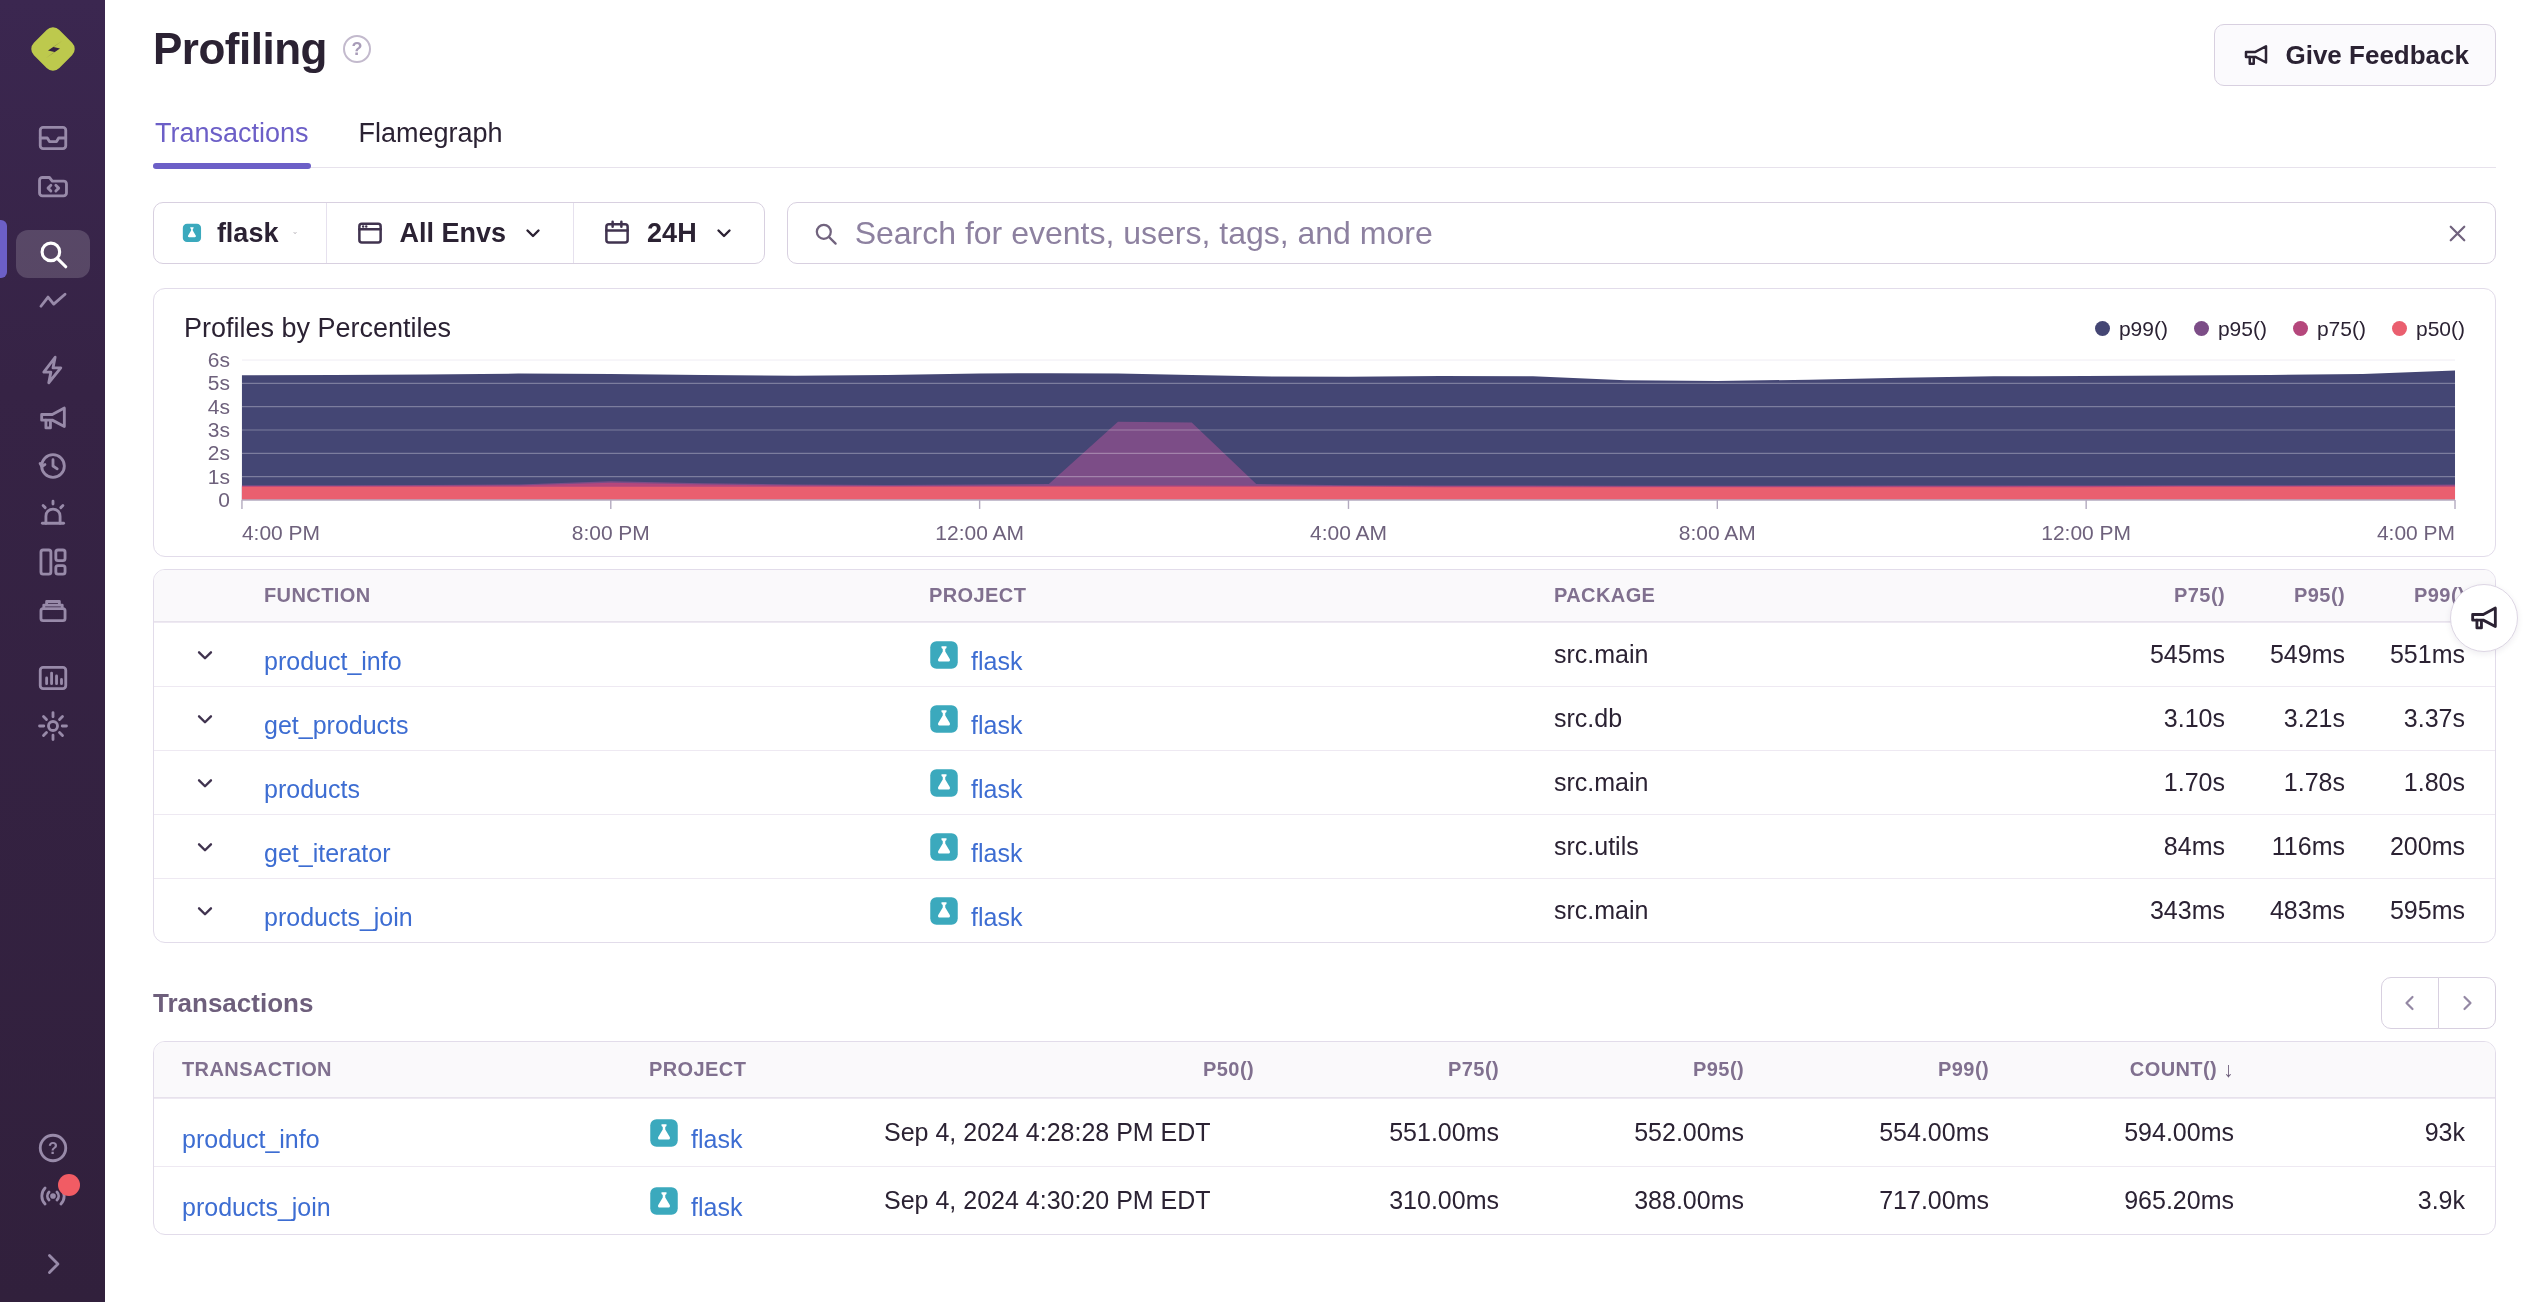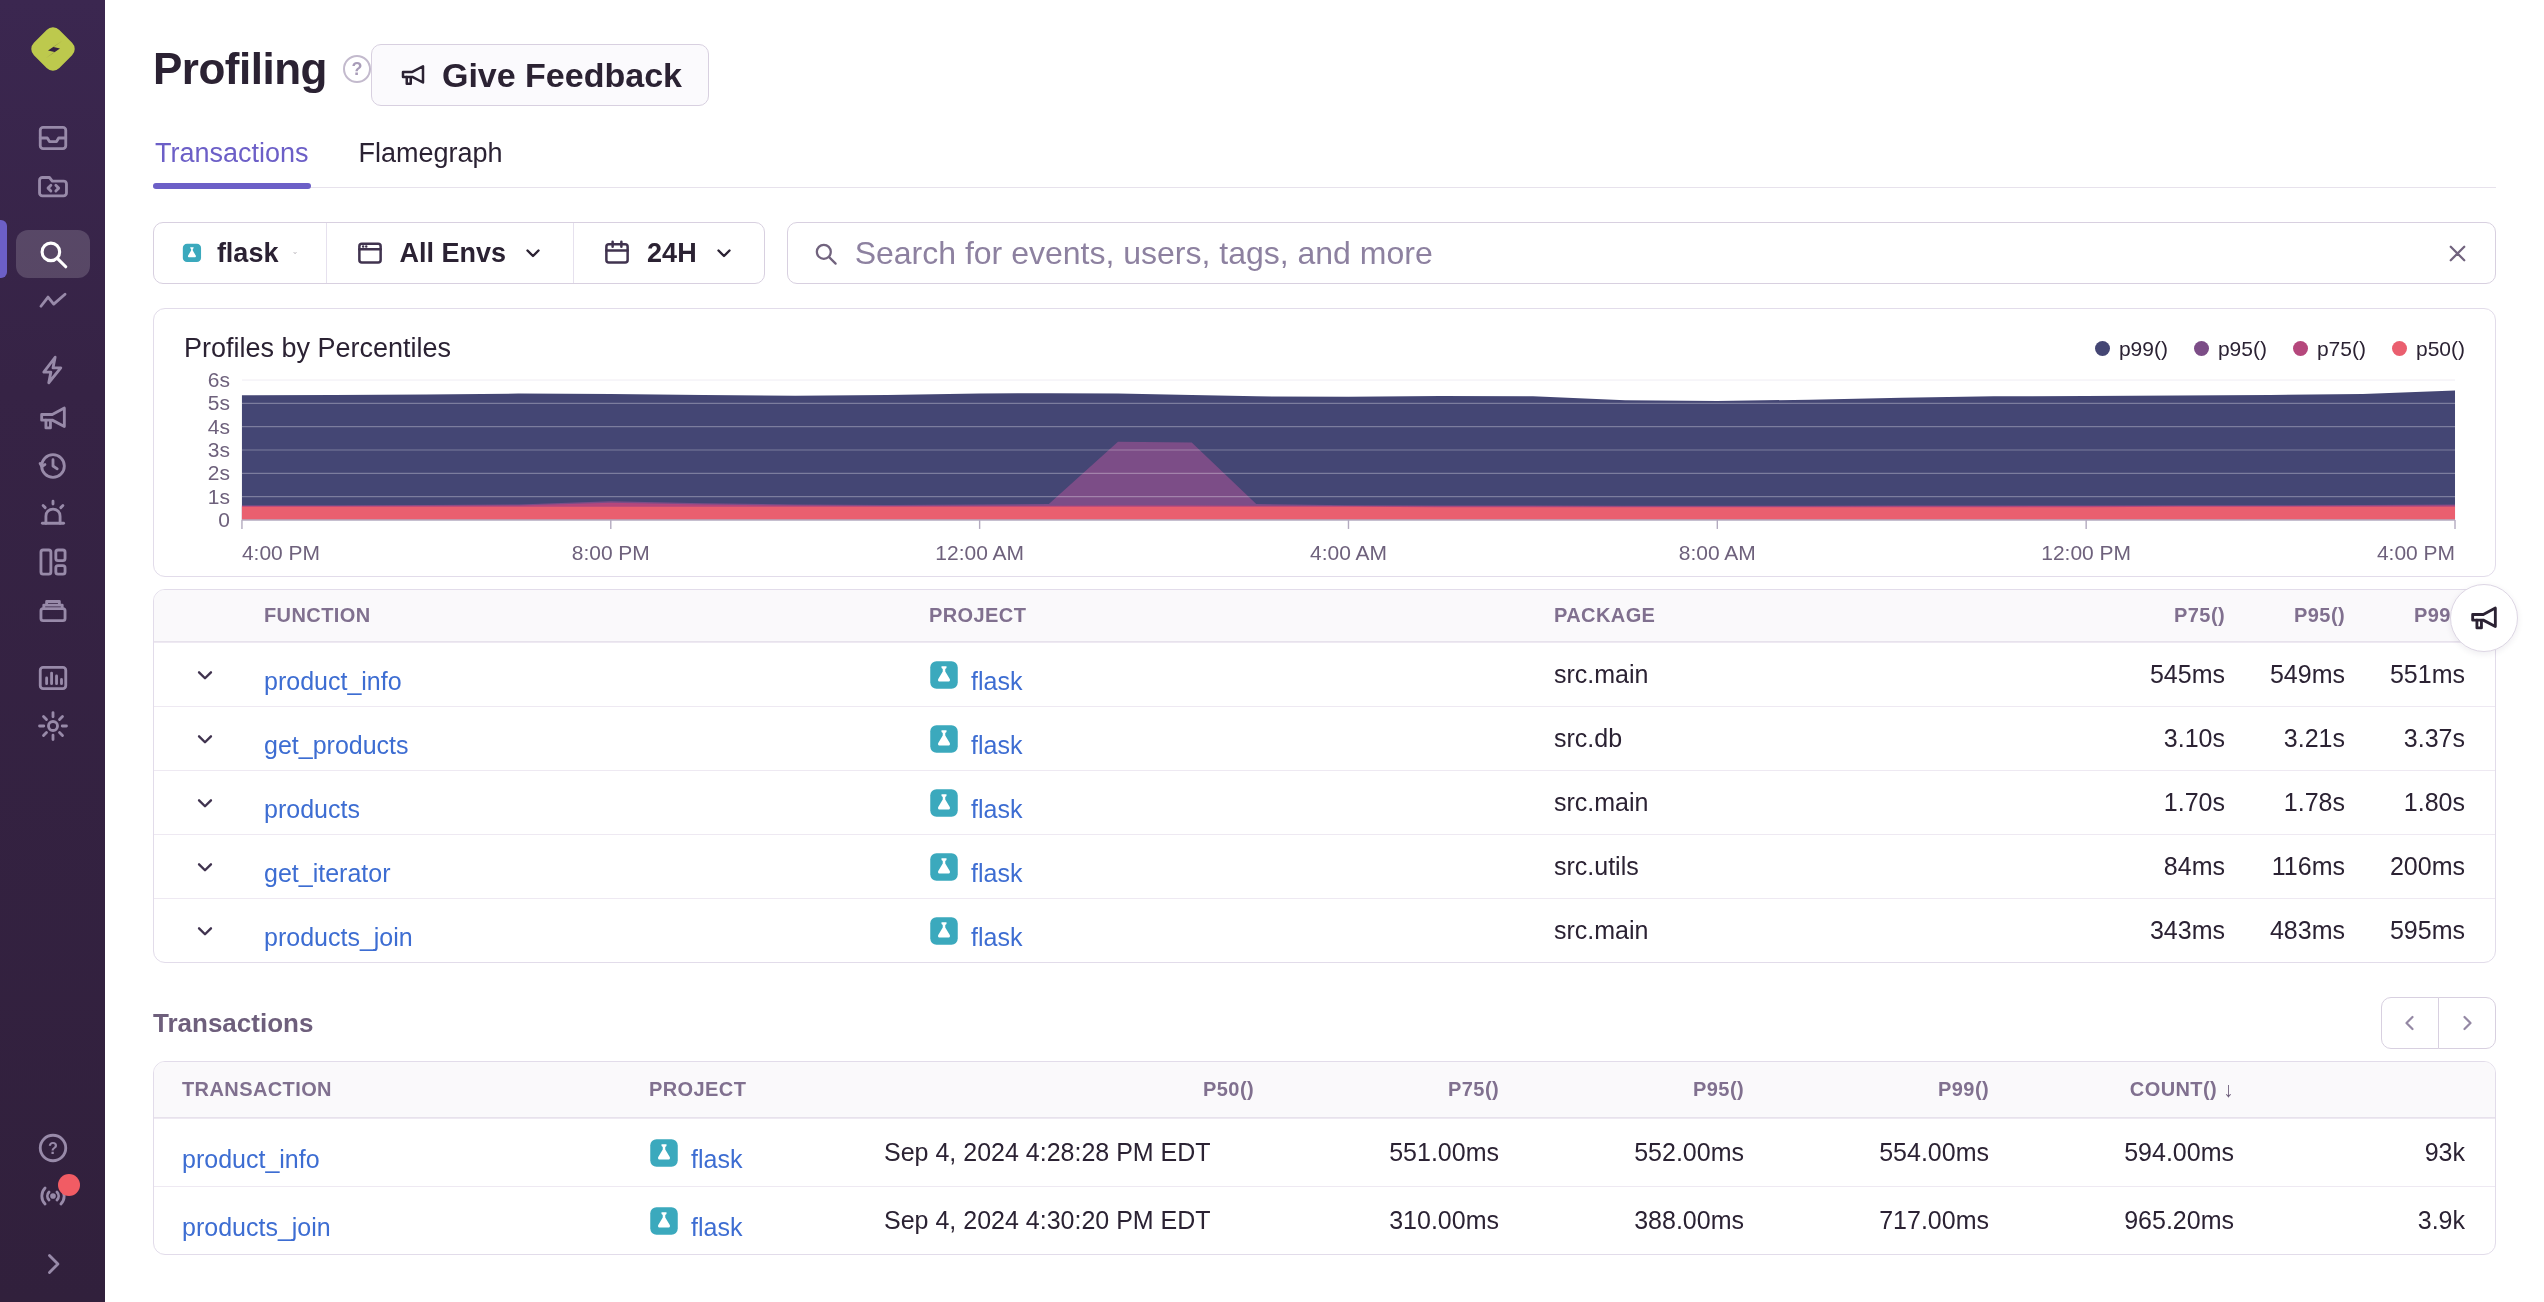--- a/index.html
+++ b/index.html
@@ -24,31 +24,31 @@
   .nav-item.active { background:rgba(255,255,255,0.16); color:#ffffff; }
   .active-indicator {
     position:absolute; left:0; top:220px; width:7px; height:58px;
     background:#6c5fc7; border-radius:0 6px 6px 0;
   }
   .sidebar-bottom { margin-top:auto; margin-bottom:14px; display:flex; flex-direction:column; align-items:center; }
   .broadcast-wrap { position:relative; }
   .red-dot { position:absolute; top:2px; right:10px; width:22px; height:22px; border-radius:50%; background:#f15c64; }
   
   .main { margin-left:105px; padding:0 48px; position:relative; }
-  .page-head { display:flex; justify-content:flex-start; align-items:flex-start; padding-top:44px; }
+  .page-head { display:flex; justify-content:space-between; align-items:flex-start; padding-top:24px;gap:48px; }
   .title-row { display:flex; align-items:center; gap:16px; }
   h1 { font-size:44px; font-weight:700; color:#2b2233; letter-spacing:-0.5px; }
   .help-circle {
     width:28px; height:28px; border:2px solid #c3bacd; border-radius:50%;
     color:#a89cb8; font-size:18px; font-weight:700; display:flex; align-items:center; justify-content:center;
   }
   .feedback-btn {
     display:flex; align-items:center; gap:14px; height:62px; padding:0 26px;
     background:#fbfafd; border:1px solid #d8d0e0; border-radius:10px;
-    font-size:34px; font-weight:700; color:#2b2233; cursor:pointer;
+    font-size:26px; font-weight:700; color:#2b2233; cursor:pointer;
   }
   .feedback-btn svg { width:30px; height:30px; }
   .tabs { display:flex; gap:46px; margin-top:24px; border-bottom:1px solid #e7e2ec; }
   .tab { font-size:27px; padding:8px 2px 18px; cursor:pointer; position:relative; color:#2b2233; }
   .tab.active { color:#6c5fc7; }
   .tab.active .tab-underline {
     position:absolute; left:0; right:0; bottom:-2px; height:6px; background:#6c5fc7; border-radius:4px;
   }
   
   .filter-row { display:flex; margin-top:34px; gap:22px; }

